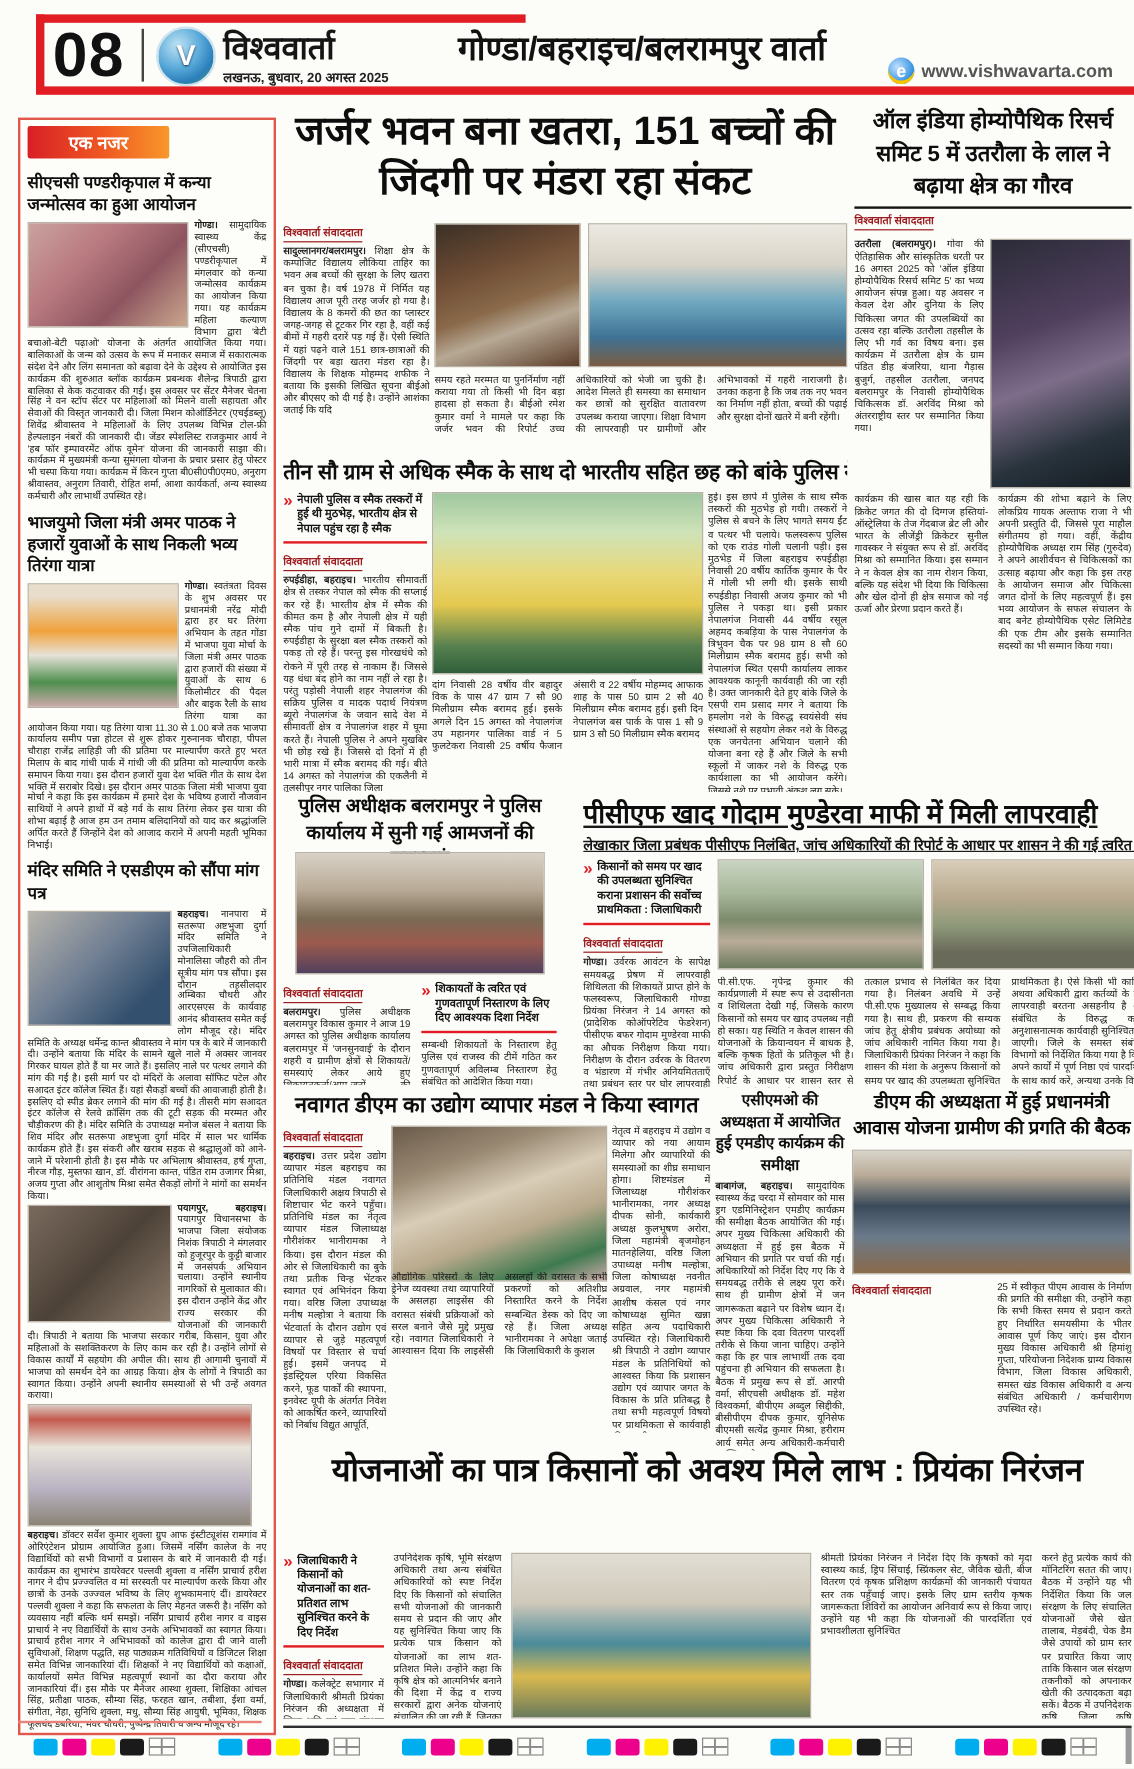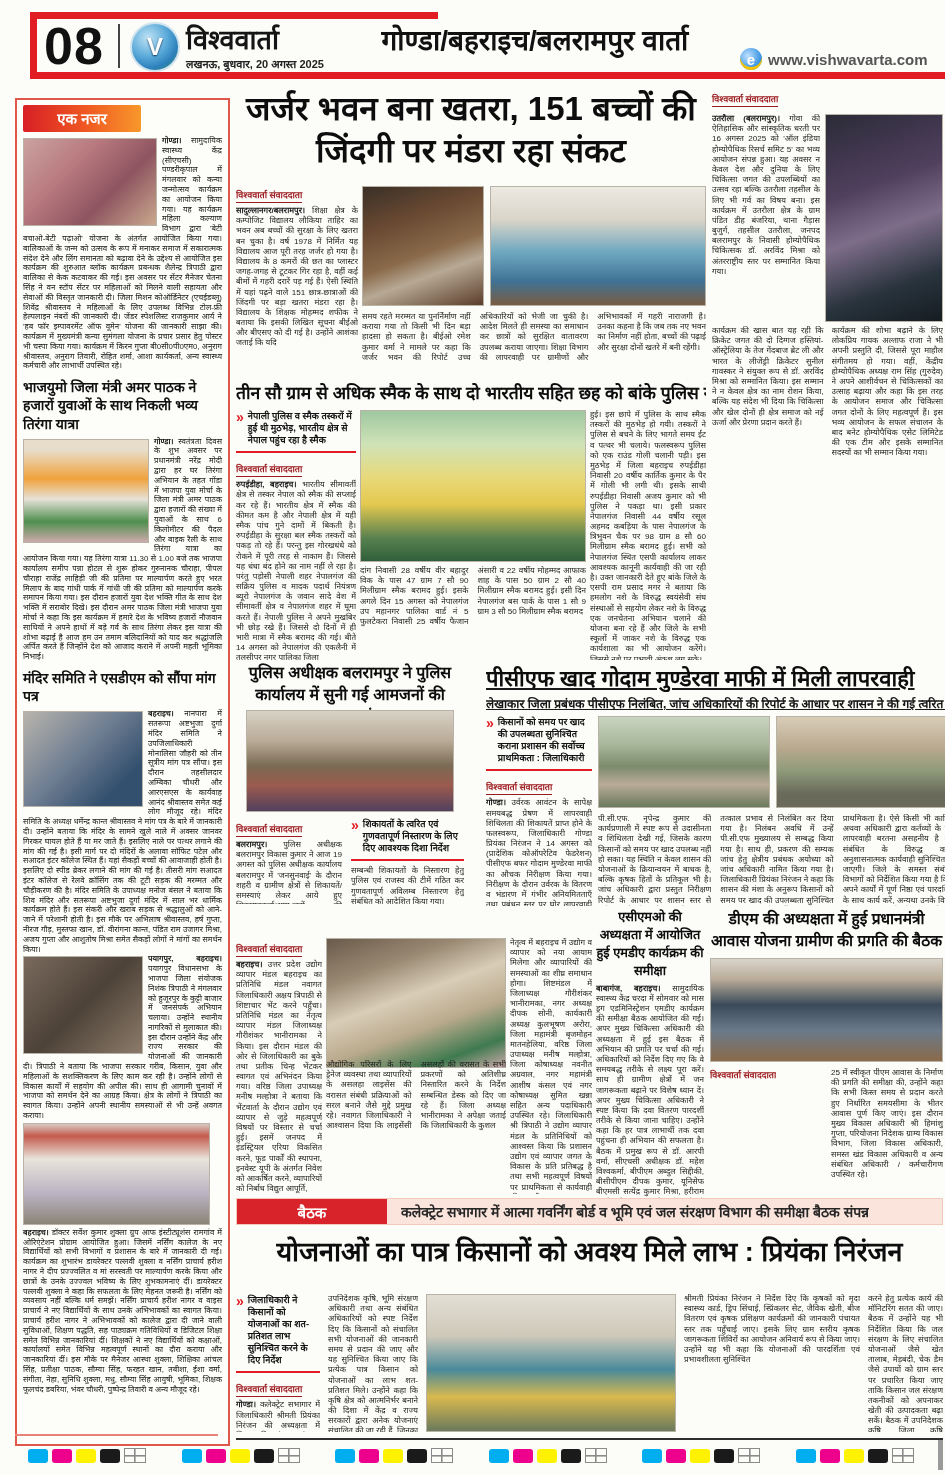--- a/index.html
+++ b/index.html
@@ -133,20 +133,21 @@
   <div class="abs sectiontitle">गोण्डा/बहराइच/बलरामपुर वार्ता</div>
   <div class="abs website">
     <span class="ie-icon">e</span>
     <span>www.vishwavarta.com</span>
   </div>
   <div class="abs hdr-rule"></div>
 
   <div class="abs sidebar">
     <div class="eyebadge">एक नजर</div>
 
+    <h3 class="s-title">सीएचसी पण्डरीकृपाल में कन्या जन्मोत्सव का हुआ आयोजन</h3>
     <div class="s-body">
       <span class="s-photo sp1"></span>
       <b>गोण्डा।</b>
       <span>सामुदायिक स्वास्थ्य केंद्र (सीएचसी) पण्डरीकृपाल में मंगलवार को कन्या जन्मोत्सव कार्यक्रम का आयोजन किया गया। यह कार्यक्रम महिला कल्याण विभाग द्वारा 'बेटी बचाओ-बेटी पढ़ाओ' योजना के अंतर्गत आयोजित किया गया। बालिकाओं के जन्म को उत्सव के रूप में मनाकर समाज में सकारात्मक संदेश देने और लिंग समानता को बढ़ावा देने के उद्देश्य से आयोजित इस कार्यक्रम की शुरुआत ब्लॉक कार्यक्रम प्रबन्धक शैलेन्द्र त्रिपाठी द्वारा बालिका से केक कटवाकर की गई। इस अवसर पर सेंटर मैनेजर चेतना सिंह ने वन स्टॉप सेंटर पर महिलाओं को मिलने वाली सहायता और सेवाओं की विस्तृत जानकारी दी। जिला मिशन कोऑर्डिनेटर (एचईडब्लू) शिवेंद्र श्रीवास्तव ने महिलाओं के लिए उपलब्ध विभिन्न टोल-फ्री हेल्पलाइन नंबरों की जानकारी दी। जेंडर स्पेशलिस्ट राजकुमार आर्य ने 'हब फॉर इम्पावरमेंट ऑफ वूमेन' योजना की जानकारी साझा की। कार्यक्रम में मुख्यमंत्री कन्या सुमंगला योजना के प्रचार प्रसार हेतु पोस्टर भी चस्पा किया गया। कार्यक्रम में किरन गुप्ता बी0सी0पी0एम0, अनुराग श्रीवास्तव, अनुराग तिवारी, रोहित शर्मा, आशा कार्यकर्ता, अन्य स्वास्थ्य कर्मचारी और लाभार्थी उपस्थित रहे।</span>
     </div>
 
     <h3 class="s-title">भाजयुमो जिला मंत्री अमर पाठक ने हजारों युवाओं के साथ निकली भव्य तिरंगा यात्रा</h3>
     <div class="s-body">
       <span class="s-photo sp2"></span>
       <b>गोण्डा।</b>
@@ -181,20 +182,21 @@
     <div class="m1-col">
       <div class="byline">विश्ववार्ता संवाददाता</div>
       <div class="bodytext"><b>सादुल्लानगर/बलरामपुर।</b> <span>शिक्षा क्षेत्र के कम्पोजिट विद्यालय लौकिया ताहिर का भवन अब बच्चों की सुरक्षा के लिए खतरा बन चुका है। वर्ष 1978 में निर्मित यह विद्यालय आज पूरी तरह जर्जर हो गया है। विद्यालय के 8 कमरों की छत का प्लास्टर जगह-जगह से टूटकर गिर रहा है, वहीं कई बीमों में गहरी दरारें पड़ गई हैं। ऐसी स्थिति में यहां पढ़ने वाले 151 छात्र-छात्राओं की जिंदगी पर बड़ा खतरा मंडरा रहा है। विद्यालय के शिक्षक मोहम्मद शफीक ने बताया कि इसकी लिखित सूचना बीईओ और बीएसए को दी गई है। उन्होंने आशंका जताई कि यदि</span></div>
     </div>
     <div class="m1-ph1 photo"></div>
     <div class="m1-ph2 photo"></div>
     <div class="m1-bottom bodytext">समय रहते मरम्मत या पुनर्निर्माण नहीं कराया गया तो किसी भी दिन बड़ा हादसा हो सकता है। बीईओ रमेश कुमार वर्मा ने मामले पर कहा कि जर्जर भवन की रिपोर्ट उच्च अधिकारियों को भेजी जा चुकी है। आदेश मिलते ही समस्या का समाधान कर छात्रों को सुरक्षित वातावरण उपलब्ध कराया जाएगा। शिक्षा विभाग की लापरवाही पर ग्रामीणों और अभिभावकों में गहरी नाराजगी है। उनका कहना है कि जब तक नए भवन का निर्माण नहीं होता, बच्चों की पढ़ाई और सुरक्षा दोनों खतरे में बनी रहेंगी।</div>
   </div>
 
   <div class="abs m3">
+    <h2>ऑल इंडिया होम्योपैथिक रिसर्च समिट 5 में उतरौला के लाल ने बढ़ाया क्षेत्र का गौरव</h2>
     <div class="byline">विश्ववार्ता संवाददाता</div>
     <div class="m3-row">
       <div class="txt bodytext"><b>उतरौला (बलरामपुर)।</b> <span>गोवा की ऐतिहासिक और सांस्कृतिक धरती पर 16 अगस्त 2025 को 'ऑल इंडिया होम्योपैथिक रिसर्च समिट 5' का भव्य आयोजन संपन्न हुआ। यह अवसर न केवल देश और दुनिया के लिए चिकित्सा जगत की उपलब्धियों का उत्सव रहा बल्कि उतरौला तहसील के लिए भी गर्व का विषय बना। इस कार्यक्रम में उतरौला क्षेत्र के ग्राम पंडित डीह बंजरिया, थाना गैड़ास बुजुर्ग, तहसील उतरौला, जनपद बलरामपुर के निवासी होम्योपैथिक चिकित्सक डॉ. अरविंद मिश्रा को अंतरराष्ट्रीय स्तर पर सम्मानित किया गया।</span></div>
       <div class="m3-photo photo"></div>
     </div>
     <div class="m3-cols">
       <div class="bodytext">कार्यक्रम की खास बात यह रही कि क्रिकेट जगत की दो दिग्गज हस्तियां- ऑस्ट्रेलिया के तेज गेंदबाज ब्रेट ली और भारत के लीजेंड्री क्रिकेटर सुनील गावस्कर ने संयुक्त रूप से डॉ. अरविंद मिश्रा को सम्मानित किया। इस सम्मान ने न केवल क्षेत्र का नाम रोशन किया, बल्कि यह संदेश भी दिया कि चिकित्सा और खेल दोनों ही क्षेत्र समाज को नई ऊर्जा और प्रेरणा प्रदान करते हैं।</div>
       <div class="bodytext">कार्यक्रम की शोभा बढ़ाने के लिए लोकप्रिय गायक अल्ताफ राजा ने भी अपनी प्रस्तुति दी, जिससे पूरा माहौल संगीतमय हो गया। वहीं, केंद्रीय होम्योपैथिक अध्यक्ष राम सिंह (गुरुदेव) ने अपने आशीर्वचन से चिकित्सकों का उत्साह बढ़ाया और कहा कि इस तरह के आयोजन समाज और चिकित्सा जगत दोनों के लिए महत्वपूर्ण हैं। इस भव्य आयोजन के सफल संचालन के बाद बनेट होम्योपैथिक एसेट लिमिटेड की एक टीम और इसके सम्मानित सदस्यों का भी सम्मान किया गया।</div>
     </div>
   </div>
@@ -249,20 +251,21 @@
     <div class="m5-ph1 photo"></div>
     <div class="m5-ph2 photo"></div>
     <div class="m5-cols">
       <div class="bodytext">पी.सी.एफ. नृपेन्द्र कुमार की कार्यप्रणाली में स्पष्ट रूप से उदासीनता व शिथिलता देखी गई, जिसके कारण किसानों को समय पर खाद उपलब्ध नहीं हो सका। यह स्थिति न केवल शासन की योजनाओं के क्रियान्वयन में बाधक है, बल्कि कृषक हितों के प्रतिकूल भी है। जांच अधिकारी द्वारा प्रस्तुत निरीक्षण रिपोर्ट के आधार पर शासन स्तर से त्वरित कार्यवाही करते हुए, नृपेन्द्र कुमार को</div>
       <div class="bodytext">तत्काल प्रभाव से निलंबित कर दिया गया है। निलंबन अवधि में उन्हें पी.सी.एफ मुख्यालय से सम्बद्ध किया गया है। साथ ही, प्रकरण की सम्यक जांच हेतु क्षेत्रीय प्रबंधक अयोध्या को जांच अधिकारी नामित किया गया है। जिलाधिकारी प्रियंका निरंजन ने कहा कि शासन की मंशा के अनुरूप किसानों को समय पर खाद की उपलब्धता सुनिश्चित कराना प्रशासन की सर्वोच्च</div>
       <div class="bodytext">प्राथमिकता है। ऐसे किसी भी कार्मिक अथवा अधिकारी द्वारा कर्तव्यों के प्रति लापरवाही बरतना असहनीय है और संबंधित के विरुद्ध कठोर अनुशासनात्मक कार्यवाही सुनिश्चित की जाएगी। जिले के समस्त संबंधित विभागों को निर्देशित किया गया है कि वे अपने कार्यों में पूर्ण निष्ठा एवं पारदर्शिता के साथ कार्य करें, अन्यथा उनके विरुद्ध भी दंडात्मक कार्यवाही अमल में लाई जाएगी।</div>
     </div>
   </div>
 
   <div class="abs m6">
+    <h2>नवागत डीएम का उद्योग व्यापार मंडल ने किया स्वागत</h2>
     <div class="m6-left">
       <div class="byline">विश्ववार्ता संवाददाता</div>
       <div class="bodytext"><b>बहराइच।</b> <span>उत्तर प्रदेश उद्योग व्यापार मंडल बहराइच का प्रतिनिधि मंडल नवागत जिलाधिकारी अक्षय त्रिपाठी से शिष्टाचार भेंट करने पहुँचा। प्रतिनिधि मंडल का नेतृत्व व्यापार मंडल जिलाध्यक्ष गौरीशंकर भानीरामका ने किया। इस दौरान मंडल की ओर से जिलाधिकारी का बुके तथा प्रतीक चिन्ह भेंटकर स्वागत एवं अभिनंदन किया गया। वरिष्ठ जिला उपाध्यक्ष मनीष मल्होत्रा ने बताया कि भेंटवार्ता के दौरान उद्योग एवं व्यापार से जुड़े महत्वपूर्ण विषयों पर विस्तार से चर्चा हुई। इसमें जनपद में इंडस्ट्रियल एरिया विकसित करने, फूड पार्कों की स्थापना, इनवेस्ट यूपी के अंतर्गत निवेश को आकर्षित करने, व्यापारियों को निर्बाध विद्युत आपूर्ति,</span></div>
     </div>
     <div class="m6-photo photo"></div>
     <div class="m6-mid bodytext">औद्योगिक परिसरों के लिए ड्रेनेज व्यवस्था तथा व्यापारियों के असलहा लाइसेंस की वरासत संबंधी प्रक्रियाओं को सरल बनाने जैसे मुद्दे प्रमुख रहे। नवागत जिलाधिकारी ने आश्वासन दिया कि लाइसेंसी असलहों की वरासत के सभी प्रकरणों को अतिशीघ्र निस्तारित करने के निर्देश सम्बन्धित डेस्क को दिए जा रहे हैं। जिला अध्यक्ष भानीरामका ने अपेक्षा जताई कि जिलाधिकारी के कुशल</div>
     <div class="m6-right bodytext">नेतृत्व में बहराइच में उद्योग व व्यापार को नया आयाम मिलेगा और व्यापारियों की समस्याओं का शीघ्र समाधान होगा। शिष्टमंडल में जिलाध्यक्ष गौरीशंकर भानीरामका, नगर अध्यक्ष दीपक सोनी, कार्यकारी अध्यक्ष कुलभूषण अरोरा, जिला महामंत्री बृजमोहन मातनहेलिया, वरिष्ठ जिला उपाध्यक्ष मनीष मल्होत्रा, जिला कोषाध्यक्ष नवनीत अग्रवाल, नगर महामंत्री आशीष कंसल एवं नगर कोषाध्यक्ष सुमित खन्ना सहित अन्य पदाधिकारी उपस्थित रहे। जिलाधिकारी श्री त्रिपाठी ने उद्योग व्यापार मंडल के प्रतिनिधियों को आश्वस्त किया कि प्रशासन उद्योग एवं व्यापार जगत के विकास के प्रति प्रतिबद्ध है तथा सभी महत्वपूर्ण विषयों पर प्राथमिकता से कार्यवाही की जाएगी।</div>
   </div>
 
   <div class="abs m7">
@@ -278,24 +281,20 @@
     <div class="m8-cols">
       <div>
         <div class="byline">विश्ववार्ता संवाददाता</div>
         
       </div>
       <div class="bodytext">25 में स्वीकृत पीएम आवास के निर्माण की प्रगति की समीक्षा की, उन्होंने कहा कि सभी किस्त समय से प्रदान करते हुए निर्धारित समयसीमा के भीतर आवास पूर्ण किए जाएं। इस दौरान मुख्य विकास अधिकारी श्री हिमांशु गुप्ता, परियोजना निदेशक ग्राम्य विकास विभाग, जिला विकास अधिकारी, समस्त खंड विकास अधिकारी व अन्य संबंधित अधिकारी / कर्मचारीगण उपस्थित रहे।</div>
     </div>
   </div>
 
   <div class="abs m9">
-    <div class="m9-strip">
-      <div class="m9-badge">बैठक</div>
-      <div class="m9-striptext">कलेक्ट्रेट सभागार में आत्मा गवर्निंग बोर्ड व भूमि एवं जल संरक्षण विभाग की समीक्षा बैठक संपन्न</div>
-    </div>
     <h1>योजनाओं का पात्र किसानों को अवश्य मिले लाभ : प्रियंका निरंजन</h1>
     <div class="m9-row">
       <div class="c1">
         <div class="bullet">
             <span class="qmark">»</span>
             <span>जिलाधिकारी ने किसानों को योजनाओं का शत-प्रतिशत लाभ सुनिश्चित करने के दिए निर्देश</span>
           </div>
         <div class="redrule"></div>
         <div class="byline">विश्ववार्ता संवाददाता</div>
         <div class="bodytext"><b>गोण्डा।</b> <span>कलेक्ट्रेट सभागार में जिलाधिकारी श्रीमती प्रियंका निरंजन की अध्यक्षता में जिला भूमि एवं जल संरक्षण विभाग तथा आत्मा (आत्मनिर्भर कृषि मिशन) गवर्निंग बोर्ड की संयुक्त समीक्षा बैठक आयोजित की गई। बैठक में संबंधित विभागों के अधिकारियों द्वारा अब तक की प्रगति रिपोर्ट प्रस्तुत की गई, जिस पर जिलाधिकारी ने गहन समीक्षा की।</span></div>

